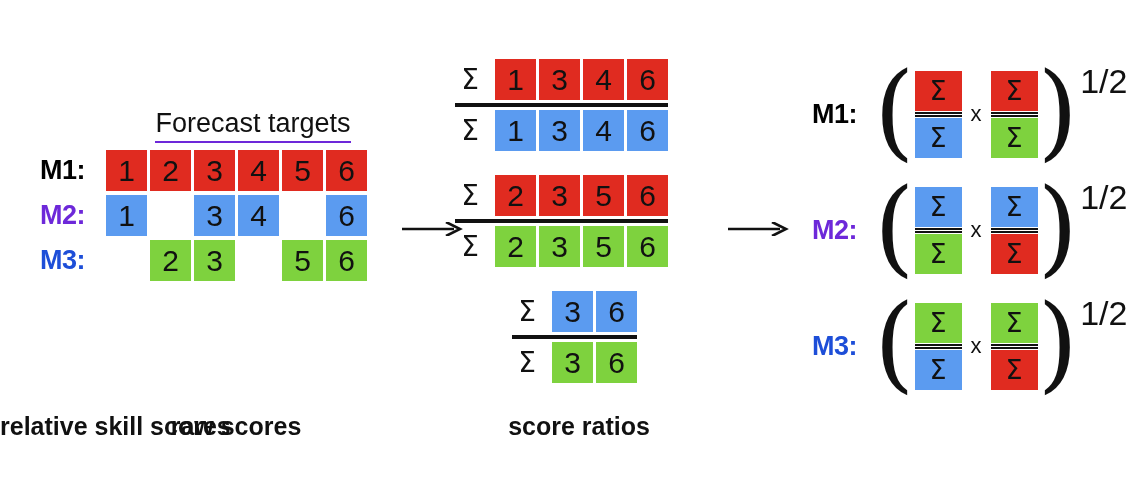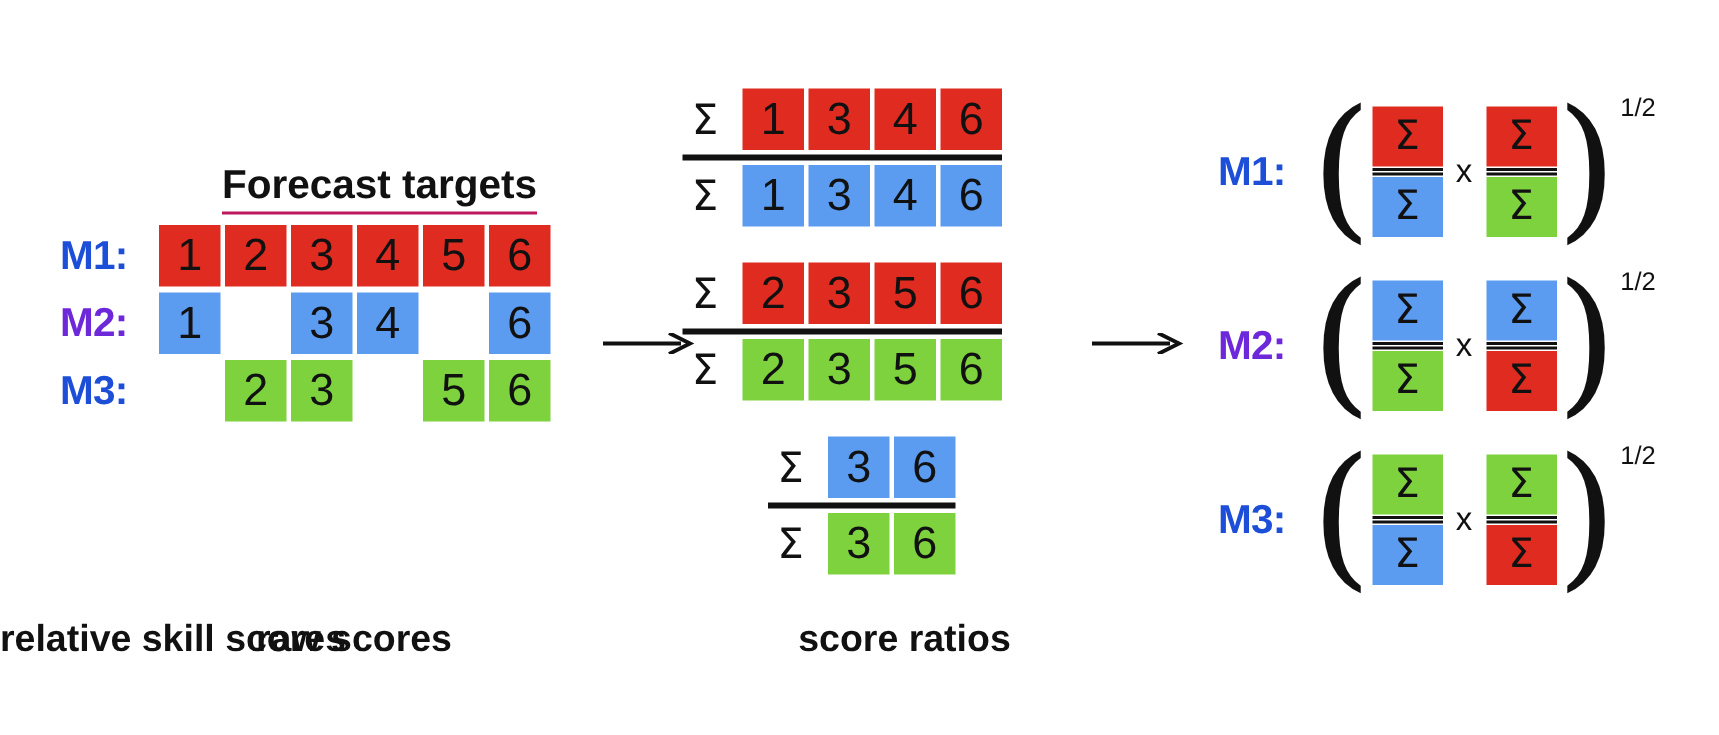--- a/index.html
+++ b/index.html
@@ -41,37 +41,36 @@
     width: 360px;
   }
   #forecast-header {
     text-align: center;
     font-size: 27px;
     color: #111111;
     padding-left: 66px;
     margin-bottom: 10px;
   }
   #forecast-header span {
-    border-bottom: 2px solid #be185d;
+    border-bottom: 2px solid #6d28d9;
     padding-bottom: 3px;
-    font-weight: bold;
   }
   .raw-row {
     display: flex;
     align-items: center;
     height: 43px;
     margin-bottom: 2px;
   }
   .model-label {
     width: 66px;
     font-size: 27px;
     font-weight: bold;
     letter-spacing: -0.5px;
   }
-  .lbl-red   { color: #1d4ed8; }
+  .lbl-red   { color: #000000; }
   .lbl-blue  { color: #6d28d9; }
   .lbl-green { color: #1d4ed8; }
   .raw-cells { display: flex; gap: 3px; }
 
   
   .arrow {
     position: absolute;
     top: 222px;
     width: 62px;
     height: 14px;
@@ -153,21 +152,21 @@
     background: #ffffff;
     box-sizing: border-box;
     margin: 1px 0;
   }
   .times {
     font-size: 22px;
     color: #111111;
     margin: 0 9px;
   }
   .expo {
-    font-size: 17px;
+    font-size: 34px;
     color: #111111;
     align-self: flex-start;
     margin-top: 6px;
     margin-left: 2px;
   }
   .sigma-glyph {
     font-size: 27px;
     color: #111111;
     font-family: "DejaVu Sans", sans-serif;
   }
@@ -175,21 +174,21 @@
   
   .caption {
     position: absolute;
     top: 412px;
     font-size: 25px;
     font-weight: bold;
     color: #111111;
     text-align: center;
   }
   #caption-raw    { left: 96px;  width: 280px; }
-  #caption-ratios { left: 468px;  width: 270px; }
+  #caption-ratios { left: 444px;  width: 270px; }
   #caption-skill  { left": 0; left: 800px;  width: 300px; }
 </style>
 </head>
 <body>
 
 <div id="panel-raw">
 
   <div id="forecast-header">
     <span>Forecast targets</span>
   </div>

